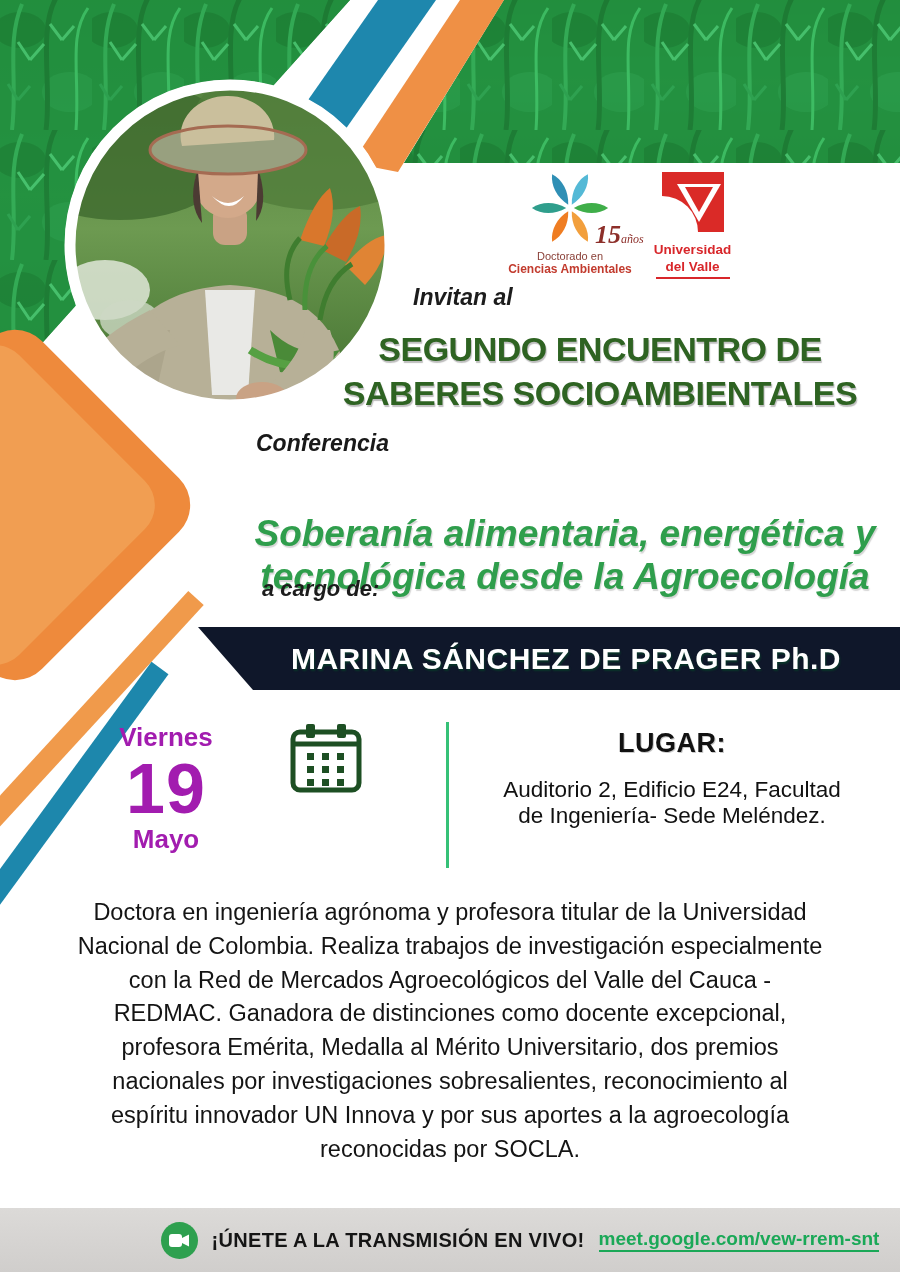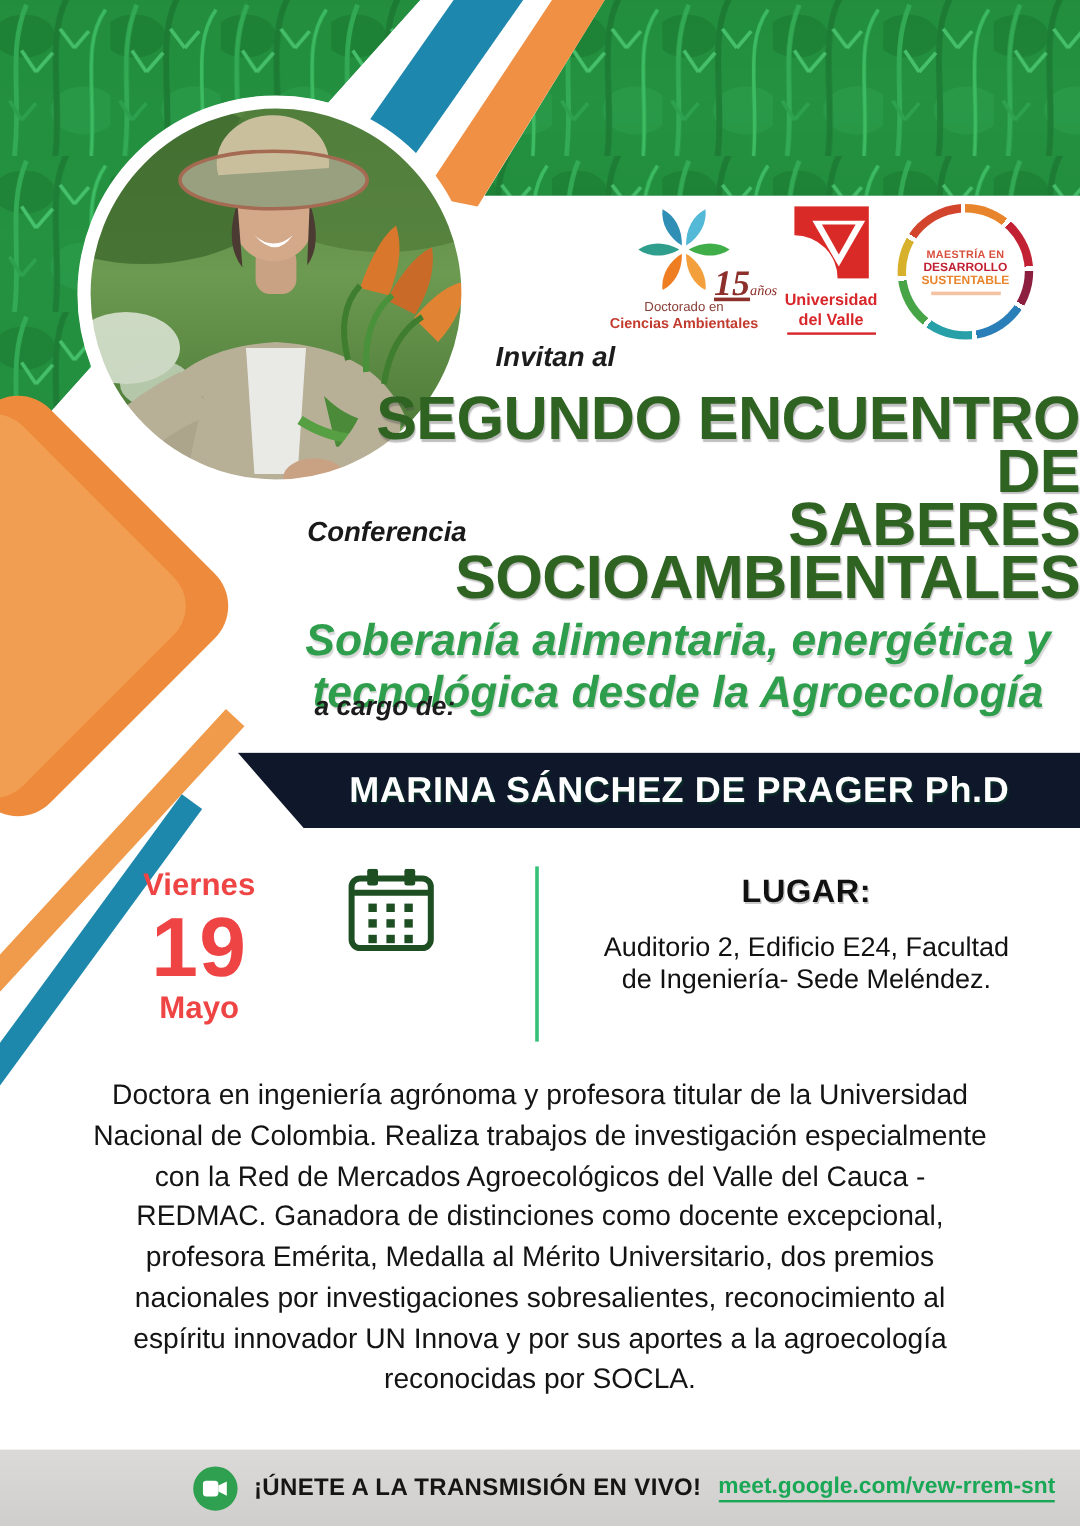--- a/index.html
+++ b/index.html
@@ -5,39 +5,39 @@
   html,body{margin:0;padding:0;background:#888;}
   .poster{
     position:relative;width:900px;height:1272px;background:#ffffff;
     overflow:hidden;font-family:"Liberation Sans",sans-serif;margin:0 auto;
   }
   .abs{position:absolute;}
   svg{display:block;}
   
   .kicker{left:413px;top:284px;font-size:23px;font-weight:bold;font-style:italic;color:#1c1c1c;}
   .main-title{
-    left:300px;width:600px;top:327px;text-align:right;white-space:pre-line;
-    font-size:51px;line-height:44px;font-weight:bold;color:#2e6322;letter-spacing:-.5px;
+    left:300px;width:600px;top:327px;text-align:center;white-space:pre-line;
+    font-size:34px;line-height:44px;font-weight:bold;color:#2e6322;letter-spacing:-.5px;
     text-shadow:1px 2px 1px rgba(70,70,70,.35);
   }
   .conf-label{left:256px;top:430px;font-size:23px;font-weight:bold;font-style:italic;color:#191919;}
   .conf-title{
     left:235px;width:660px;top:464px;text-align:center;white-space:pre-line;
     font-size:37px;line-height:43px;font-weight:bold;font-style:italic;color:#2f9e4c;
     text-shadow:1px 2px 1px rgba(120,120,120,.3);
     margin-top:48px;
   }
   .speaker-label{left:262px;top:576px;font-size:22px;font-weight:bold;font-style:italic;color:#1c1c1c;}
   .banner{left:0;top:627px;width:900px;height:63px;background:#0f172a;
     -webkit-clip-path:polygon(198px 0,900px 0,900px 63px,253px 63px);
     clip-path:polygon(198px 0,900px 0,900px 63px,253px 63px);}
   .banner-text{position:absolute;left:282px;right:50px;top:0;height:63px;display:flex;align-items:center;justify-content:center;
     font-size:30px;font-weight:bold;color:#ffffff;letter-spacing:.5px;text-shadow:1px 2px 2px rgba(0,90,40,.45);}
   
-  .date-col{left:96px;top:722px;width:140px;text-align:center;color:#ef4444;}
+  .date-col{left:96px;top:722px;width:140px;text-align:center;color:#a21caf;}
   .day-name{font-size:26px;font-weight:bold;line-height:30px;}
   .day-number{font-size:70px;font-weight:bold;line-height:74px;letter-spacing:1px;}
   .month{font-size:26px;font-weight:bold;line-height:30px;margin-top:-2px;}
   .cal-icon{left:290px;top:724px;}
   .hora-pill{left:222px;top:802px;width:214px;height:50px;background:#1db35c;border-radius:26px;
     display:flex;align-items:center;justify-content:center;gap:8px;color:#fff;font-size:26px;
     box-shadow:0 2px 3px rgba(0,0,0,.18);}
   .hora-label{font-weight:bold;}
   .v-divider{left:446px;top:722px;width:3px;height:146px;background:#35c177;}
   .place-col{left:460px;top:728px;width:424px;text-align:center;color:#111;}
@@ -49,21 +49,21 @@
   
   .footer-bar{left:0;top:1208px;width:900px;height:64px;background:linear-gradient(#dcdad8,#d0cecc);}
   .footer-inner{position:absolute;left:160px;right:20px;top:0;height:64px;display:flex;align-items:center;justify-content:center;gap:14px;}
   .cam-circle{width:37px;height:37px;border-radius:50%;background:#2ea04f;display:flex;align-items:center;justify-content:center;flex:0 0 auto;}
   .live-label{font-size:20px;font-weight:bold;color:#151515;letter-spacing:.3px;}
   .live-link{font-size:19px;font-weight:bold;color:#1aa857;text-decoration:none;border-bottom:2px solid #1aa857;}
   
   .logo-doctorado{left:495px;top:168px;width:150px;text-align:center;}
   .doc-star{margin:0 auto;}
   .doc-years{position:absolute;left:100px;top:52px;color:#8d2f2a;font-family:"Liberation Serif",serif;}
-  .doc-years .n{font-size:30px;font-style:italic;font-weight:bold;text-decoration:underline;}
+  .doc-years .n{font-size:26px;font-style:italic;font-weight:bold;}
   .doc-years .s{font-size:12px;font-style:italic;}
   .doc-l1{font-size:11px;color:#8a4038;margin-top:2px;}
   .doc-l2{font-size:12px;font-weight:bold;color:#c23b2e;}
   .logo-univalle{left:645px;top:170px;width:95px;text-align:center;}
   .uv-l1{font-size:13.5px;font-weight:bold;color:#d8262a;line-height:15px;margin-top:2px;}
   .uv-rule{width:74px;height:2px;background:#d8262a;margin:3px auto 0;}
   .logo-maestria{left:748px;top:170px;width:113px;height:113px;border-radius:50%;
     background:conic-gradient(#e8852c 0 38deg,#fff 38deg 42deg,#c22033 42deg 85deg,#fff 85deg 89deg,#8c1f3f 89deg 120deg,#fff 120deg 124deg,#2b7fb8 124deg 170deg,#fff 170deg 174deg,#27a0a8 174deg 215deg,#fff 215deg 219deg,#47a447 219deg 262deg,#fff 262deg 266deg,#d8b12c 266deg 300deg,#fff 300deg 304deg,#d2452c 304deg 356deg,#fff 356deg 360deg);}
   .logo-maestria::before{content:"";position:absolute;inset:7px;border-radius:50%;background:#fff;}
   .maestria-text{position:absolute;inset:0;display:flex;flex-direction:column;align-items:center;justify-content:center;line-height:11px;}
@@ -191,28 +191,20 @@
       <rect x="5" y="2" width="62" height="60" fill="#da2a27"></rect>
       <circle cx="5" cy="62" r="36" fill="#ffffff"></circle>
       <polygon points="20,14 64,14 42,52" fill="#ffffff"></polygon>
       <polygon points="28,17 56,17 42,42" fill="#da2a27"></polygon>
     </svg>
     <div class="uv-l1">Universidad</div>
     <div class="uv-l1">del Valle</div>
     <div class="uv-rule"></div>
   </div>
 
-  <div class="abs logo-maestria">
-    <div class="maestria-text">
-      <div class="ma-l1">MAESTRÍA EN</div>
-      <div class="ma-l2">DESARROLLO</div>
-      <div class="ma-l3">SUSTENTABLE</div>
-      <div class="ma-l4"></div>
-    </div>
-  </div>
 
   <div class="abs kicker">Invitan al</div>
   <div class="abs main-title">SEGUNDO ENCUENTRO DE
 SABERES SOCIOAMBIENTALES</div>
   <div class="abs conf-label">Conferencia</div>
   <div class="abs conf-title">Soberanía alimentaria, energética y
 tecnológica desde la Agroecología</div>
   <div class="abs speaker-label">a cargo de:</div>
 
   <div class="abs banner">

